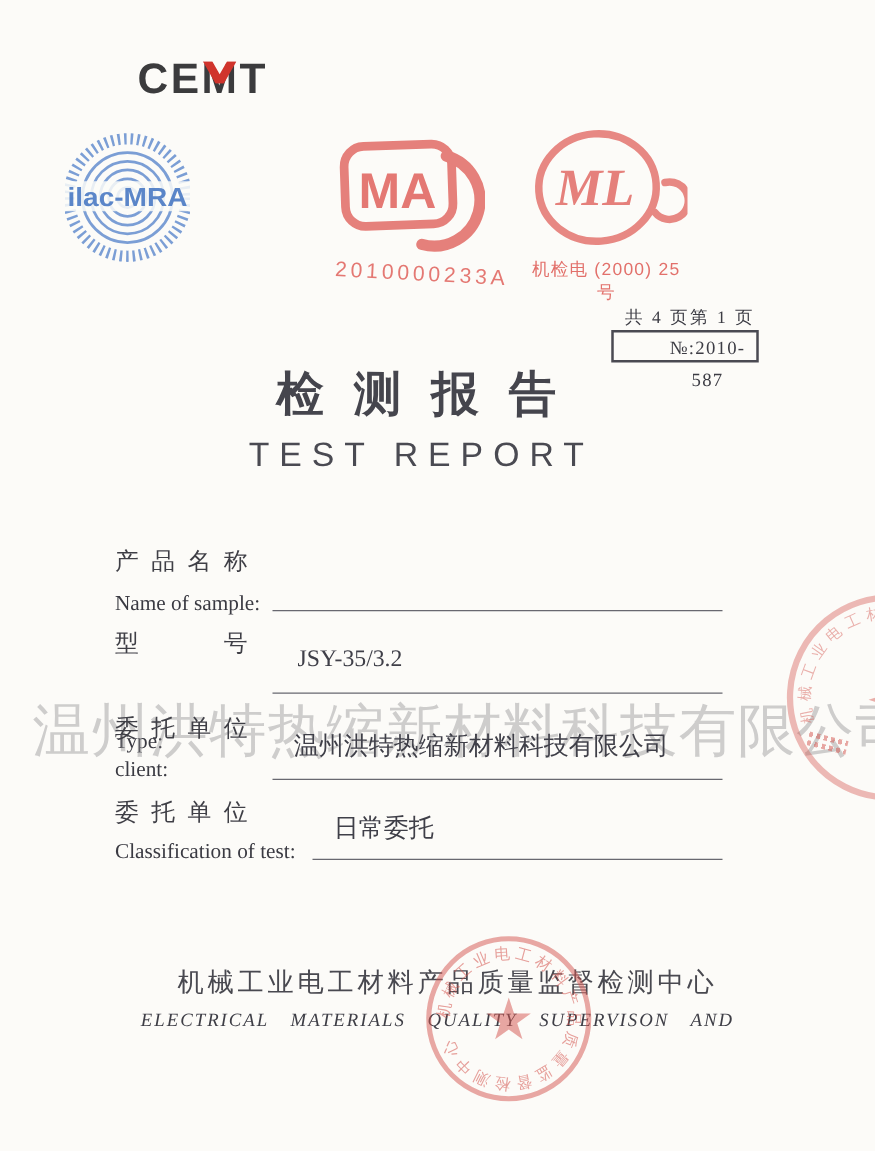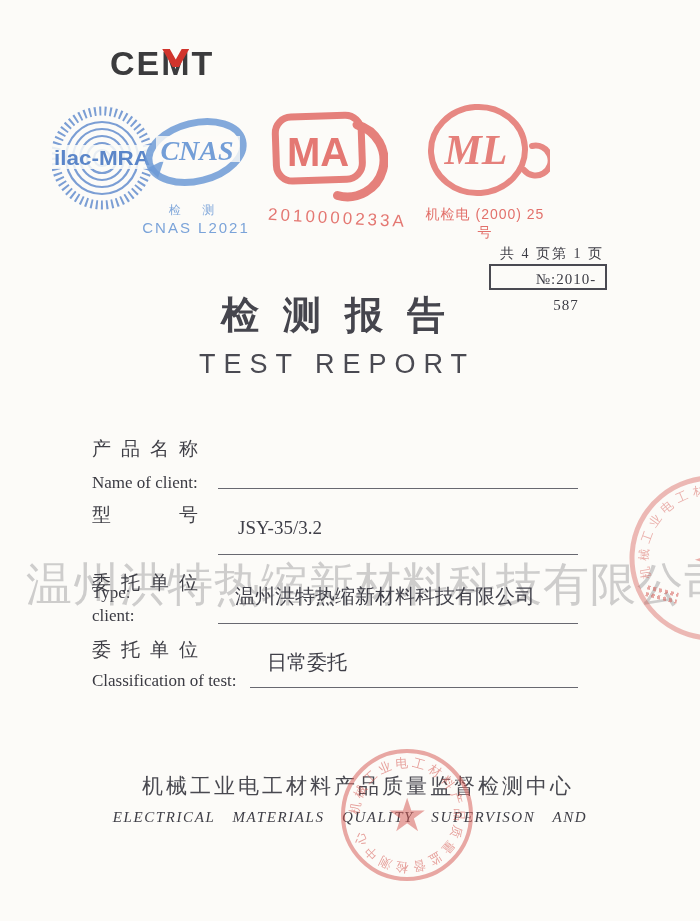--- a/index.html
+++ b/index.html
@@ -76,32 +76,20 @@
         <circle cx="50" cy="58" r="29" stroke-width="2.2"></circle>
         <circle cx="50" cy="58" r="22" stroke-width="2.2"></circle>
         <circle cx="50" cy="58" r="15" stroke-width="2.2"></circle>
         <circle cx="50" cy="58" r="8" stroke-width="2.2"></circle>
       </g>
       <rect x="0" y="45" width="100" height="24" fill="#fcfbf8" opacity="0.85"></rect>
       <text x="50" y="65" text-anchor="middle" font-size="21" font-weight="bold" fill="#4a7ac4" opacity="0.9" textLength="96" lengthAdjust="spacingAndGlyphs">ilac-MRA</text>
     </svg>
   </div>
 
-  <div class="stamp" style="left:140px;top:104px;width:112px;">
-    <svg width="112" height="96" viewBox="0 0 112 96">
-      <g transform="rotate(-14 56 48)">
-        <ellipse cx="56" cy="48" rx="48" ry="29" fill="none" stroke="#6d9ad6" stroke-width="7" opacity="0.85"></ellipse>
-      </g>
-      <polygon points="8,64 24,56 18,74" fill="#6d9ad6" opacity="0.85"></polygon>
-      <rect x="16" y="32" width="84" height="26" fill="#fcfbf8" opacity="0.8"></rect>
-      <text x="57" y="56" text-anchor="middle" class="serif" font-size="28" font-weight="bold" font-style="italic" fill="#6d9ad6" opacity="0.95">CNAS</text>
-    </svg>
-    <div class="stamp-caption cnas-cap1">检 测</div>
-    <div class="stamp-caption cnas-cap2">CNAS L2021</div>
-  </div>
 
   <div class="stamp" style="left:268px;top:108px;width:120px;">
     <svg width="120" height="96" viewBox="0 0 120 96">
       <g transform="rotate(-2 55 45)" opacity="0.8">
         <rect x="8" y="8" width="86" height="64" rx="16" fill="none" stroke="#e0625c" stroke-width="7"></rect>
         <path d="M 90,18 A 36,36 0 1 1 68,88" fill="none" stroke="#e0625c" stroke-width="9" stroke-linecap="round"></path>
       </g>
       <text x="50" y="58" text-anchor="middle" font-size="40" font-weight="bold" fill="#e0625c" opacity="0.85">MA</text>
     </svg>
     <div class="stamp-caption cma-num">2010000233A</div>
@@ -118,21 +106,21 @@
     <div class="stamp-caption ml-cap">机检电 (2000) 25号</div>
   </div>
 
   <div class="page-info">共 4 页第 1 页</div>
   <div class="report-no">№:2010-587</div>
 
   <div class="title-cn">检测报告</div>
   <div class="title-en">TEST REPORT</div>
 
   <div class="lbl-cn" style="top:436px;">产品名称</div>
-  <div class="lbl-en" style="top:473px;">Name of client:</div>
+  <div class="lbl-en" style="top:473px;">Name of sample:</div>
   <div class="f-line" style="left:218px;top:487px;width:360px;"></div>
 
   <div class="lbl-cn" style="top:502px;">型号</div>
   <div class="f-val" style="left:238px;top:517px;">JSY-35/3.2</div>
   <div class="lbl-en" style="top:539px;margin-top:44px;">Type:</div>
   <div class="f-line" style="left:218px;top:553px;width:360px;"></div>
 
   <div class="watermark">温州洪特热缩新材料科技有限公司</div>
 
   <div class="lbl-cn" style="top:570px;">委托单位</div>

